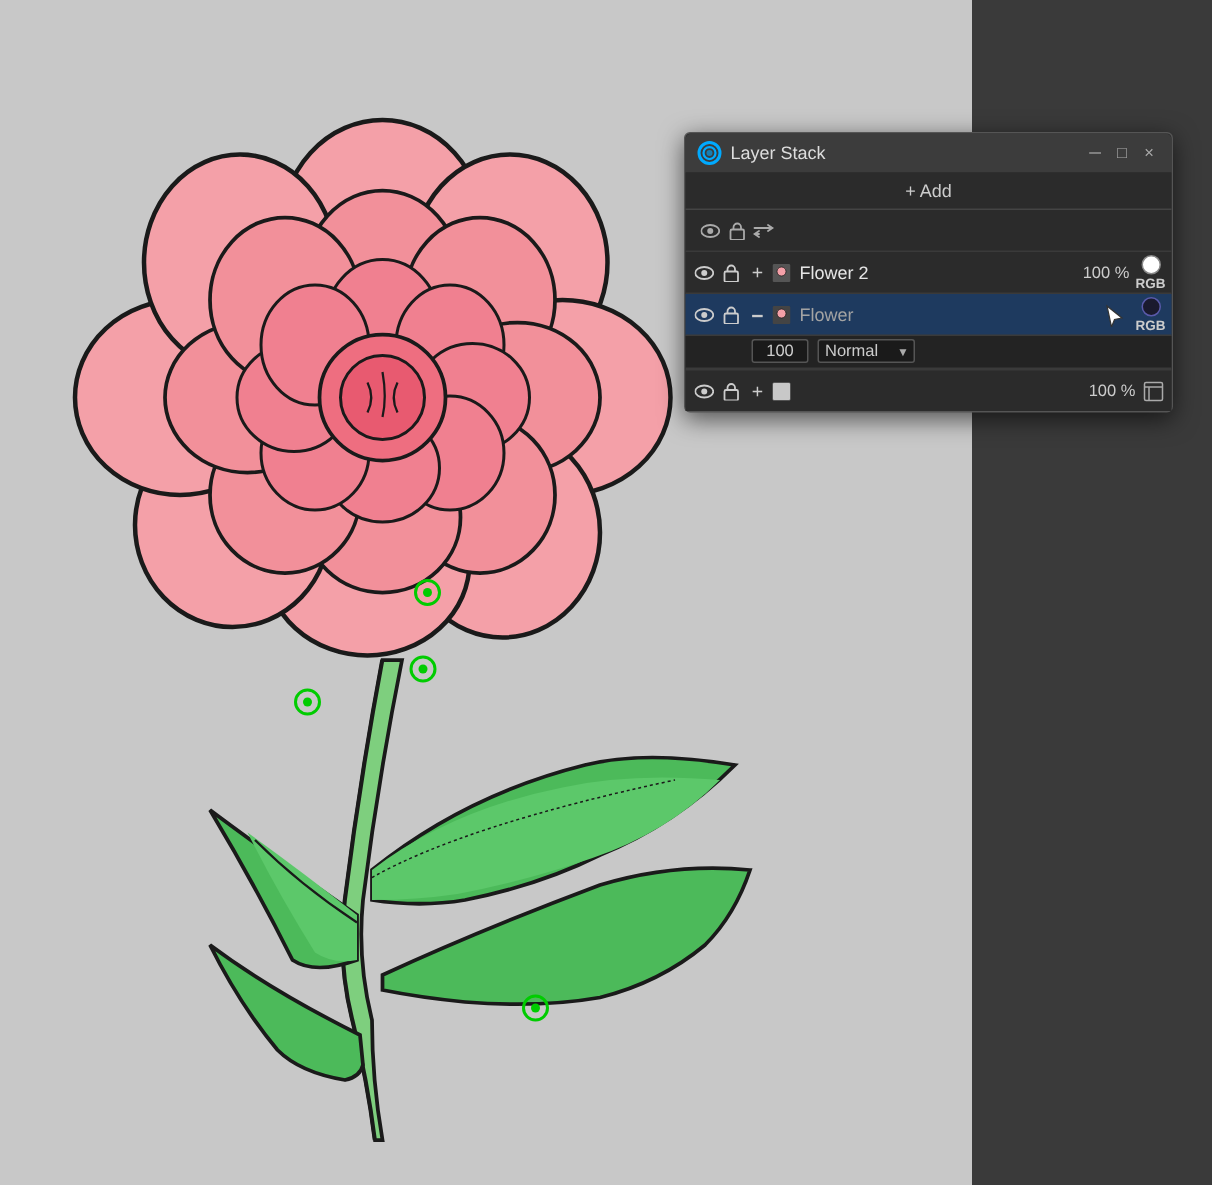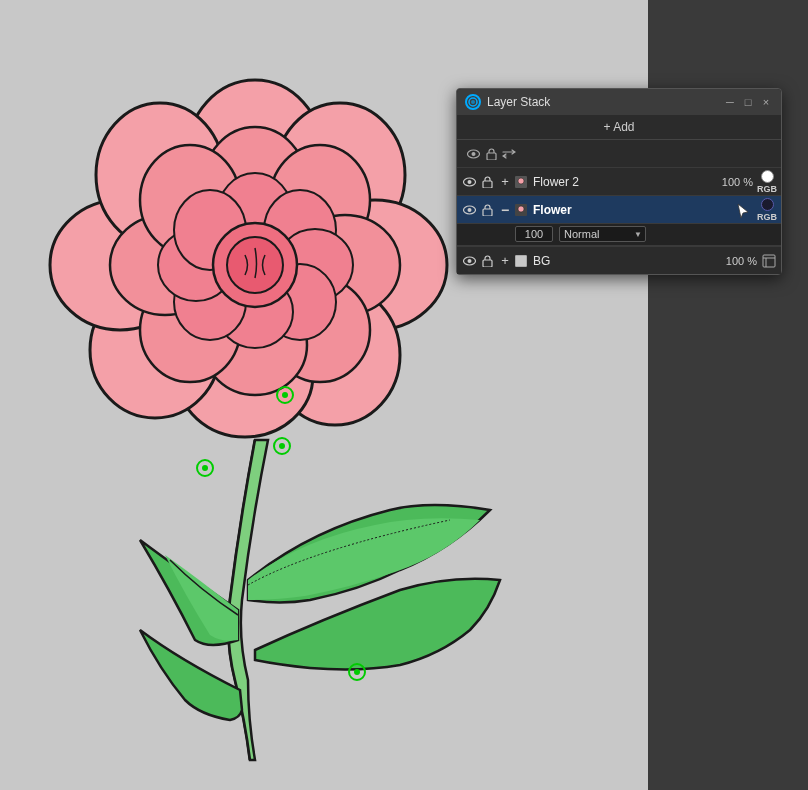--- a/index.html
+++ b/index.html
@@ -136,22 +136,22 @@
     .layer-name {
       flex: 1;
       color: #e5e5e5;
       font-size: 12px;
       padding-left: 2px;
       white-space: nowrap;
       overflow: hidden;
     }
 
     .layer-name.bold {
-      font-weight: 700;
-      color: #ffffff;
+      font-weight: 400;
+      color: #a3a3a3;
     }
 
     .layer-opacity {
       color: #ccc;
       font-size: 11px;
       text-align: right;
       min-width: 36px;
     }
 
     .layer-color-btns {
@@ -190,33 +190,32 @@
 
     .opacity-input {
       width: 38px;
       background: #1a1a1a;
       border: 1px solid #555;
       color: #ccc;
       font-size: 11px;
       text-align: center;
       padding: 1px 3px;
       border-radius: 2px;
-      margin-left: 14px;
     }
 
     .blend-select {
       background: #1a1a1a;
       border: 1px solid #555;
       color: #ccc;
       font-size: 11px;
       padding: 1px 4px;
       border-radius: 2px;
       cursor: pointer;
       appearance: none;
-      width: 87px;
+      width: 65px;
     }
 
     .blend-select-wrapper {
       position: relative;
       display: flex;
       align-items: center;
     }
 
     .blend-chevron {
       position: absolute;
@@ -473,21 +472,20 @@
         <svg width="11" height="12" viewBox="0 0 11 12" fill="none">
           <rect x="1" y="5" width="9" height="7" rx="1" stroke="#ccc" stroke-width="1.2"></rect>
           <path d="M3 5V3.5a2.5 2.5 0 0 1 5 0V5" stroke="#ccc" stroke-width="1.2"></path>
         </svg>
       </button>
       <button class="layer-icon-btn" style="color:#ccc; font-size:13px;">+</button>
     </div>
     <svg width="12" height="12" viewBox="0 0 12 12" fill="none" style="margin-right:2px; flex-shrink:0;">
       <rect width="12" height="12" rx="1" fill="#c8c8c8" stroke="#555" stroke-width="0.5"></rect>
     </svg>
-    <span class="layer-name">BG</span>
     <span class="bg-opacity">100 %</span>
     <button class="bg-settings-btn">
       <svg width="14" height="14" viewBox="0 0 14 14" fill="none">
         <rect x="1" y="1" width="12" height="12" rx="1" stroke="#aaa" stroke-width="1"></rect>
         <line x1="1" y1="4" x2="13" y2="4" stroke="#aaa" stroke-width="1"></line>
         <line x1="4" y1="4" x2="4" y2="13" stroke="#aaa" stroke-width="1"></line>
       </svg>
     </button>
   </div>
 </div>

